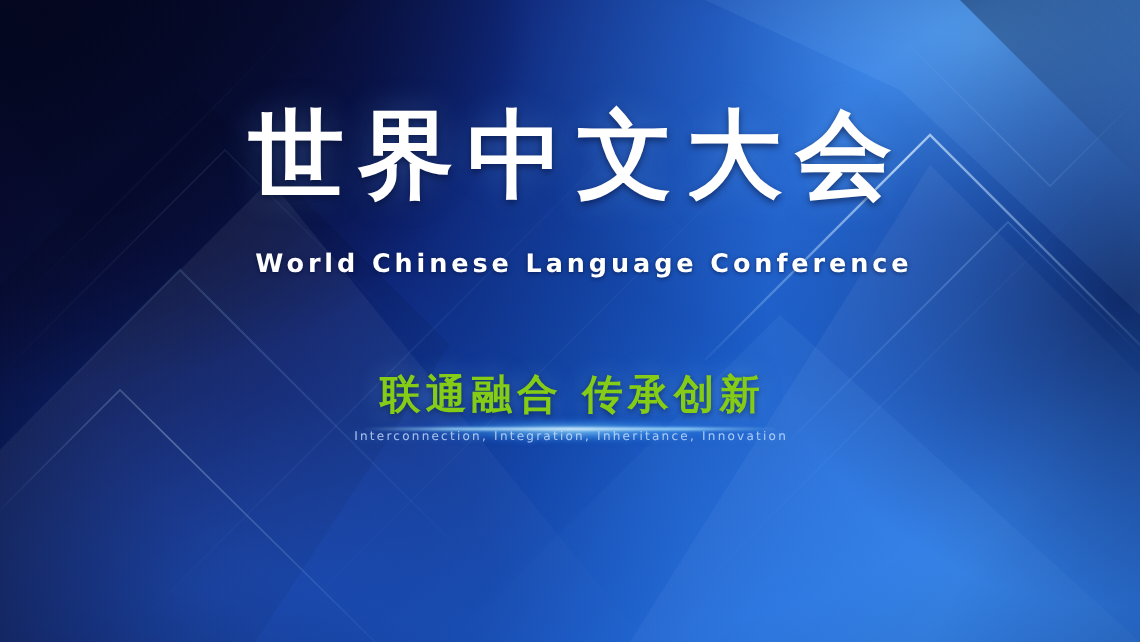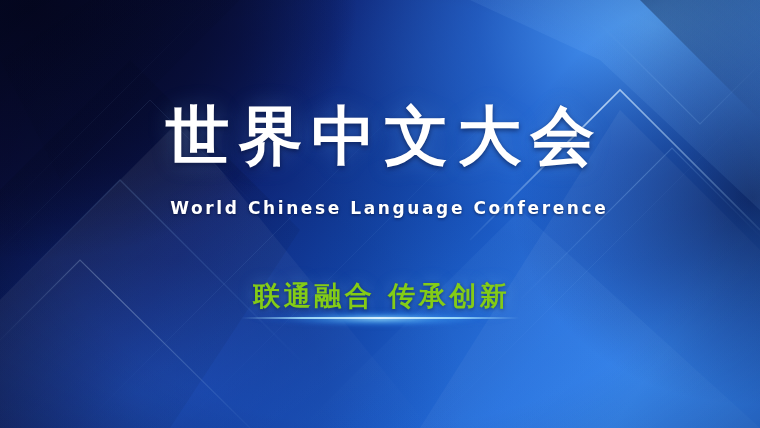--- a/index.html
+++ b/index.html
@@ -92,21 +92,20 @@
     pointer-events: none;
   }
 
   
   .content {
     position: absolute;
     inset: 0;
     display: flex;
     flex-direction: column;
     align-items: center;
-    margin-top: 32px;
   }
 
   .title-cn {
     position: absolute;
     top: 72px;
     left: 0;
     right: 0;
     text-align: center;
     font-family: "DejaVu Sans", "Liberation Sans", sans-serif;
     font-size: 64px;
@@ -274,16 +273,17 @@
   <div class="content">
 
     <div class="title-cn">世界中文大会</div>
 
     <div class="title-en">World Chinese Language Conference</div>
 
     <div class="slogan-wrap">
       <div class="slogan-glow"></div>
       <div class="slogan-line"></div>
       <div class="slogan-cn">联通融合  传承创新</div>
+      <div class="slogan-en">Interconnection, Integration, Inheritance, Innovation</div>
     </div>
 
   </div>
 </div>
 
 </body></html>

